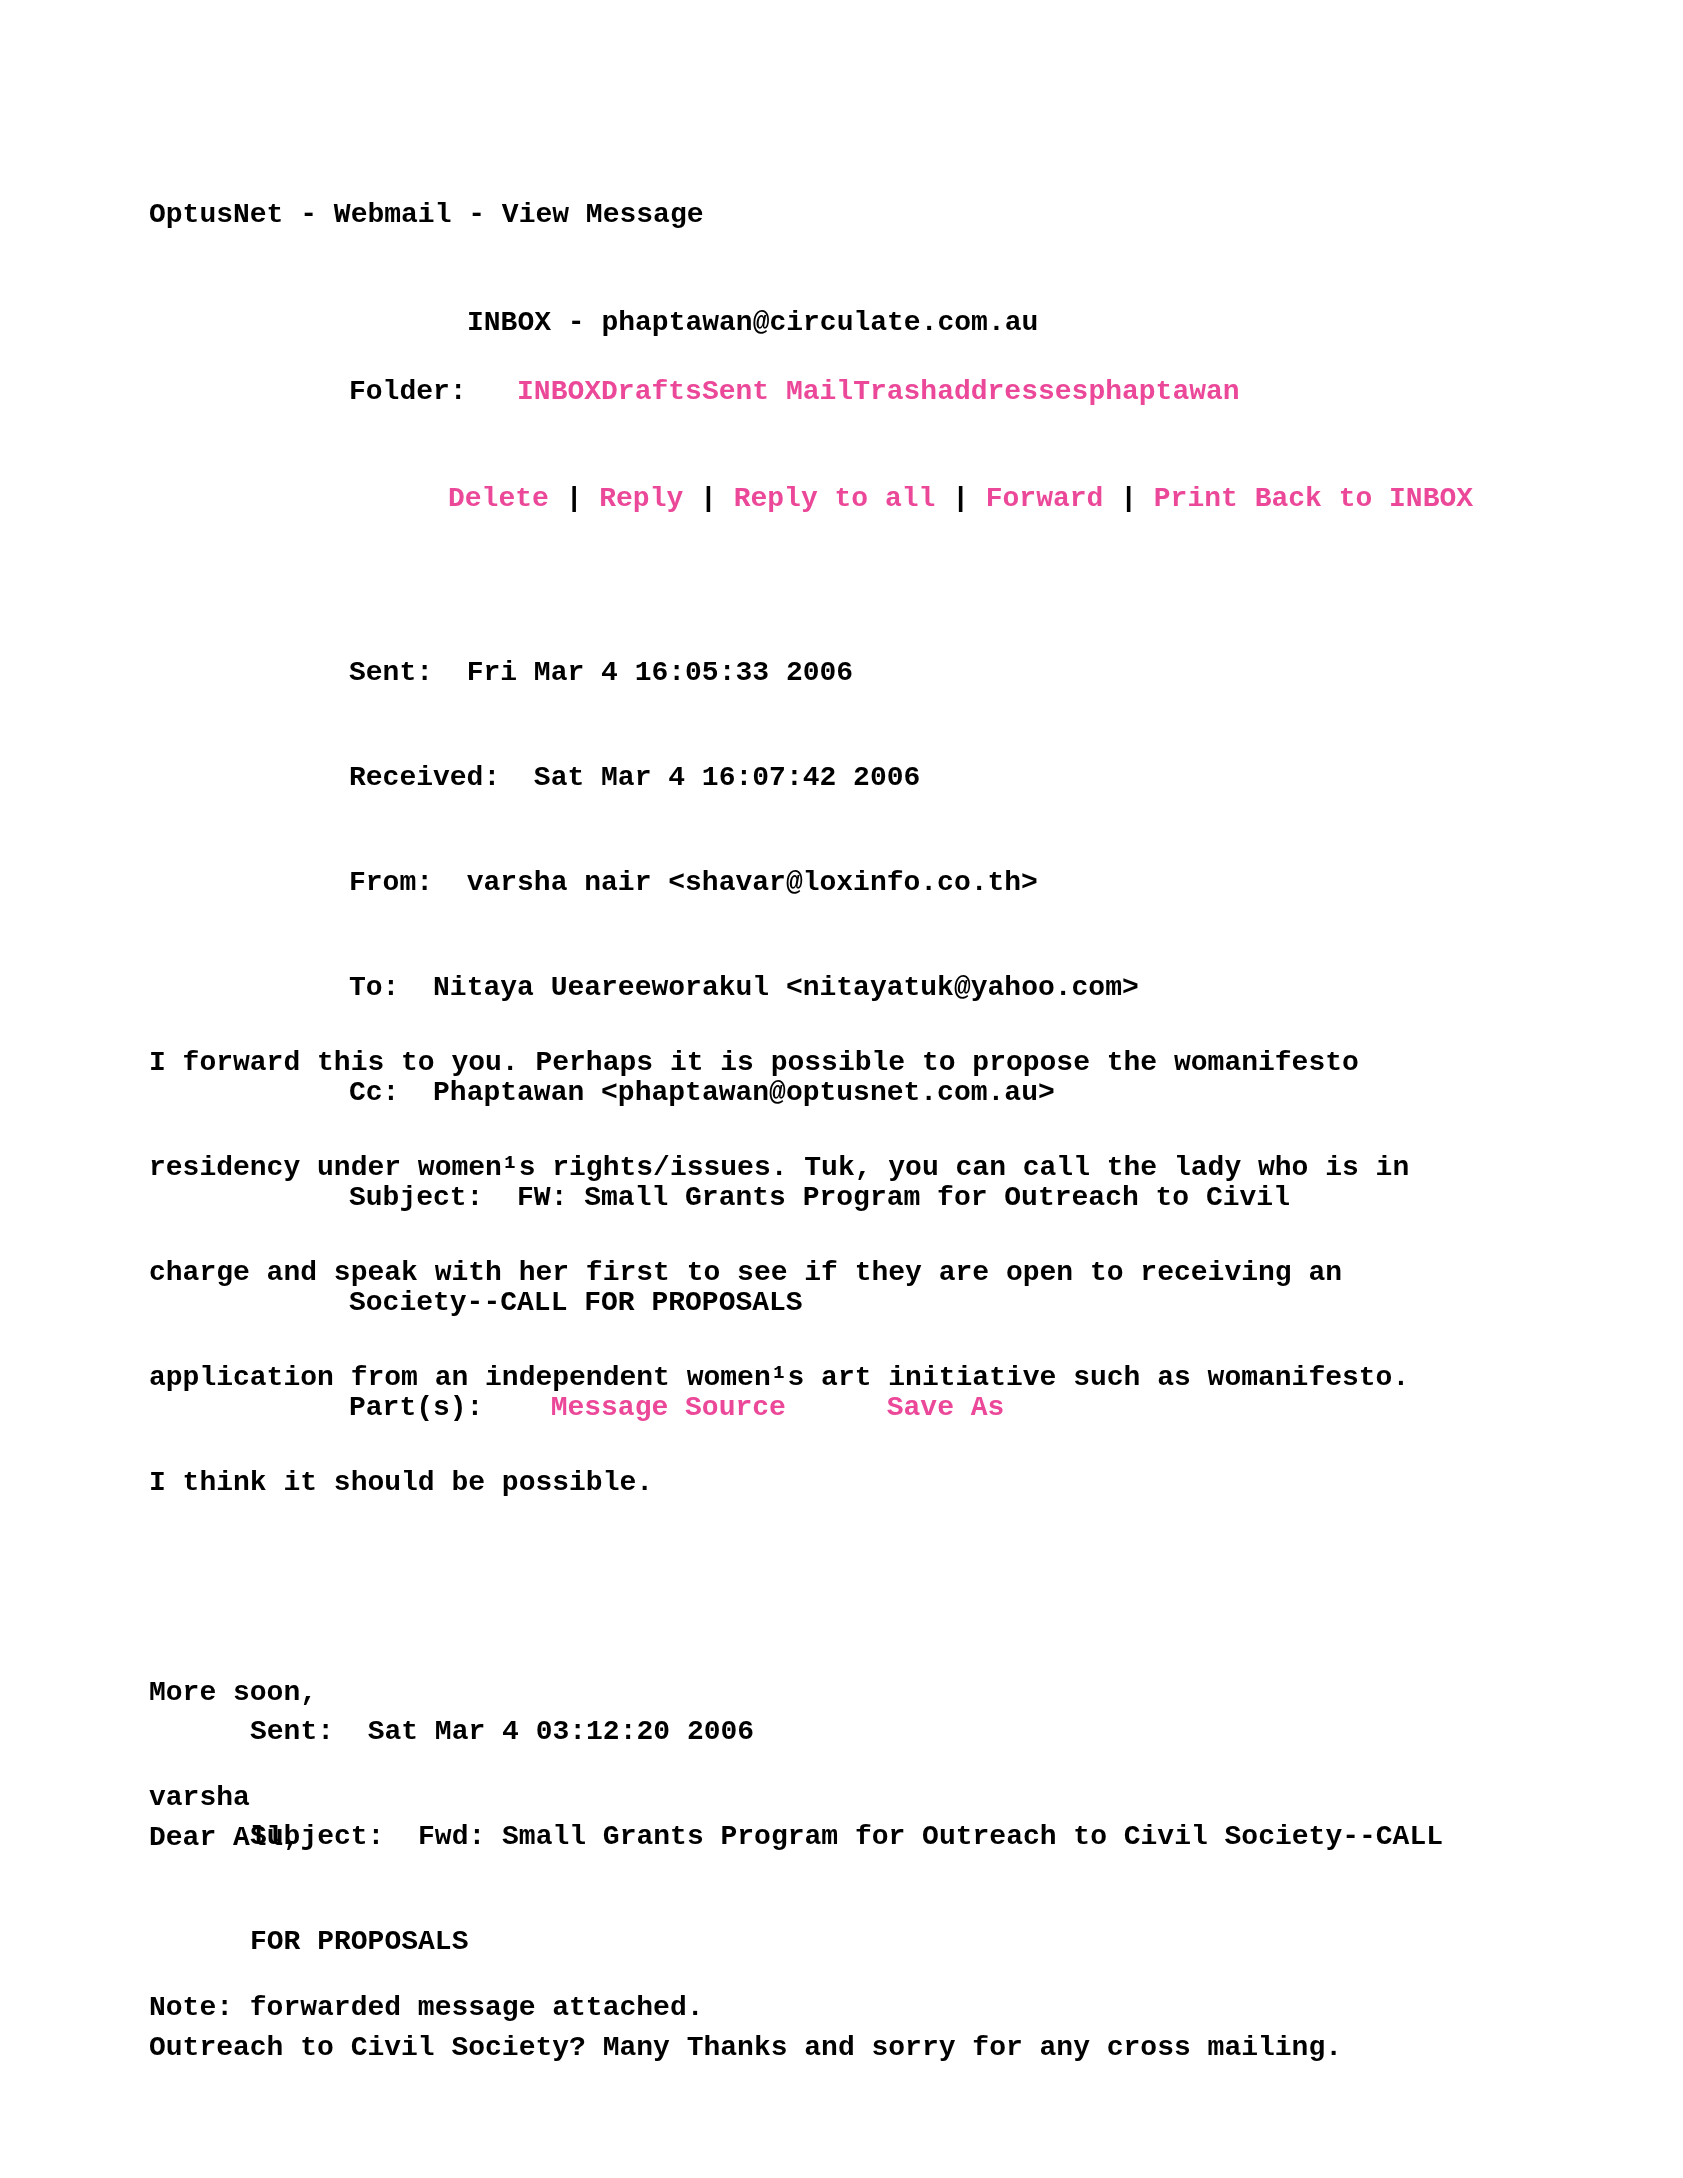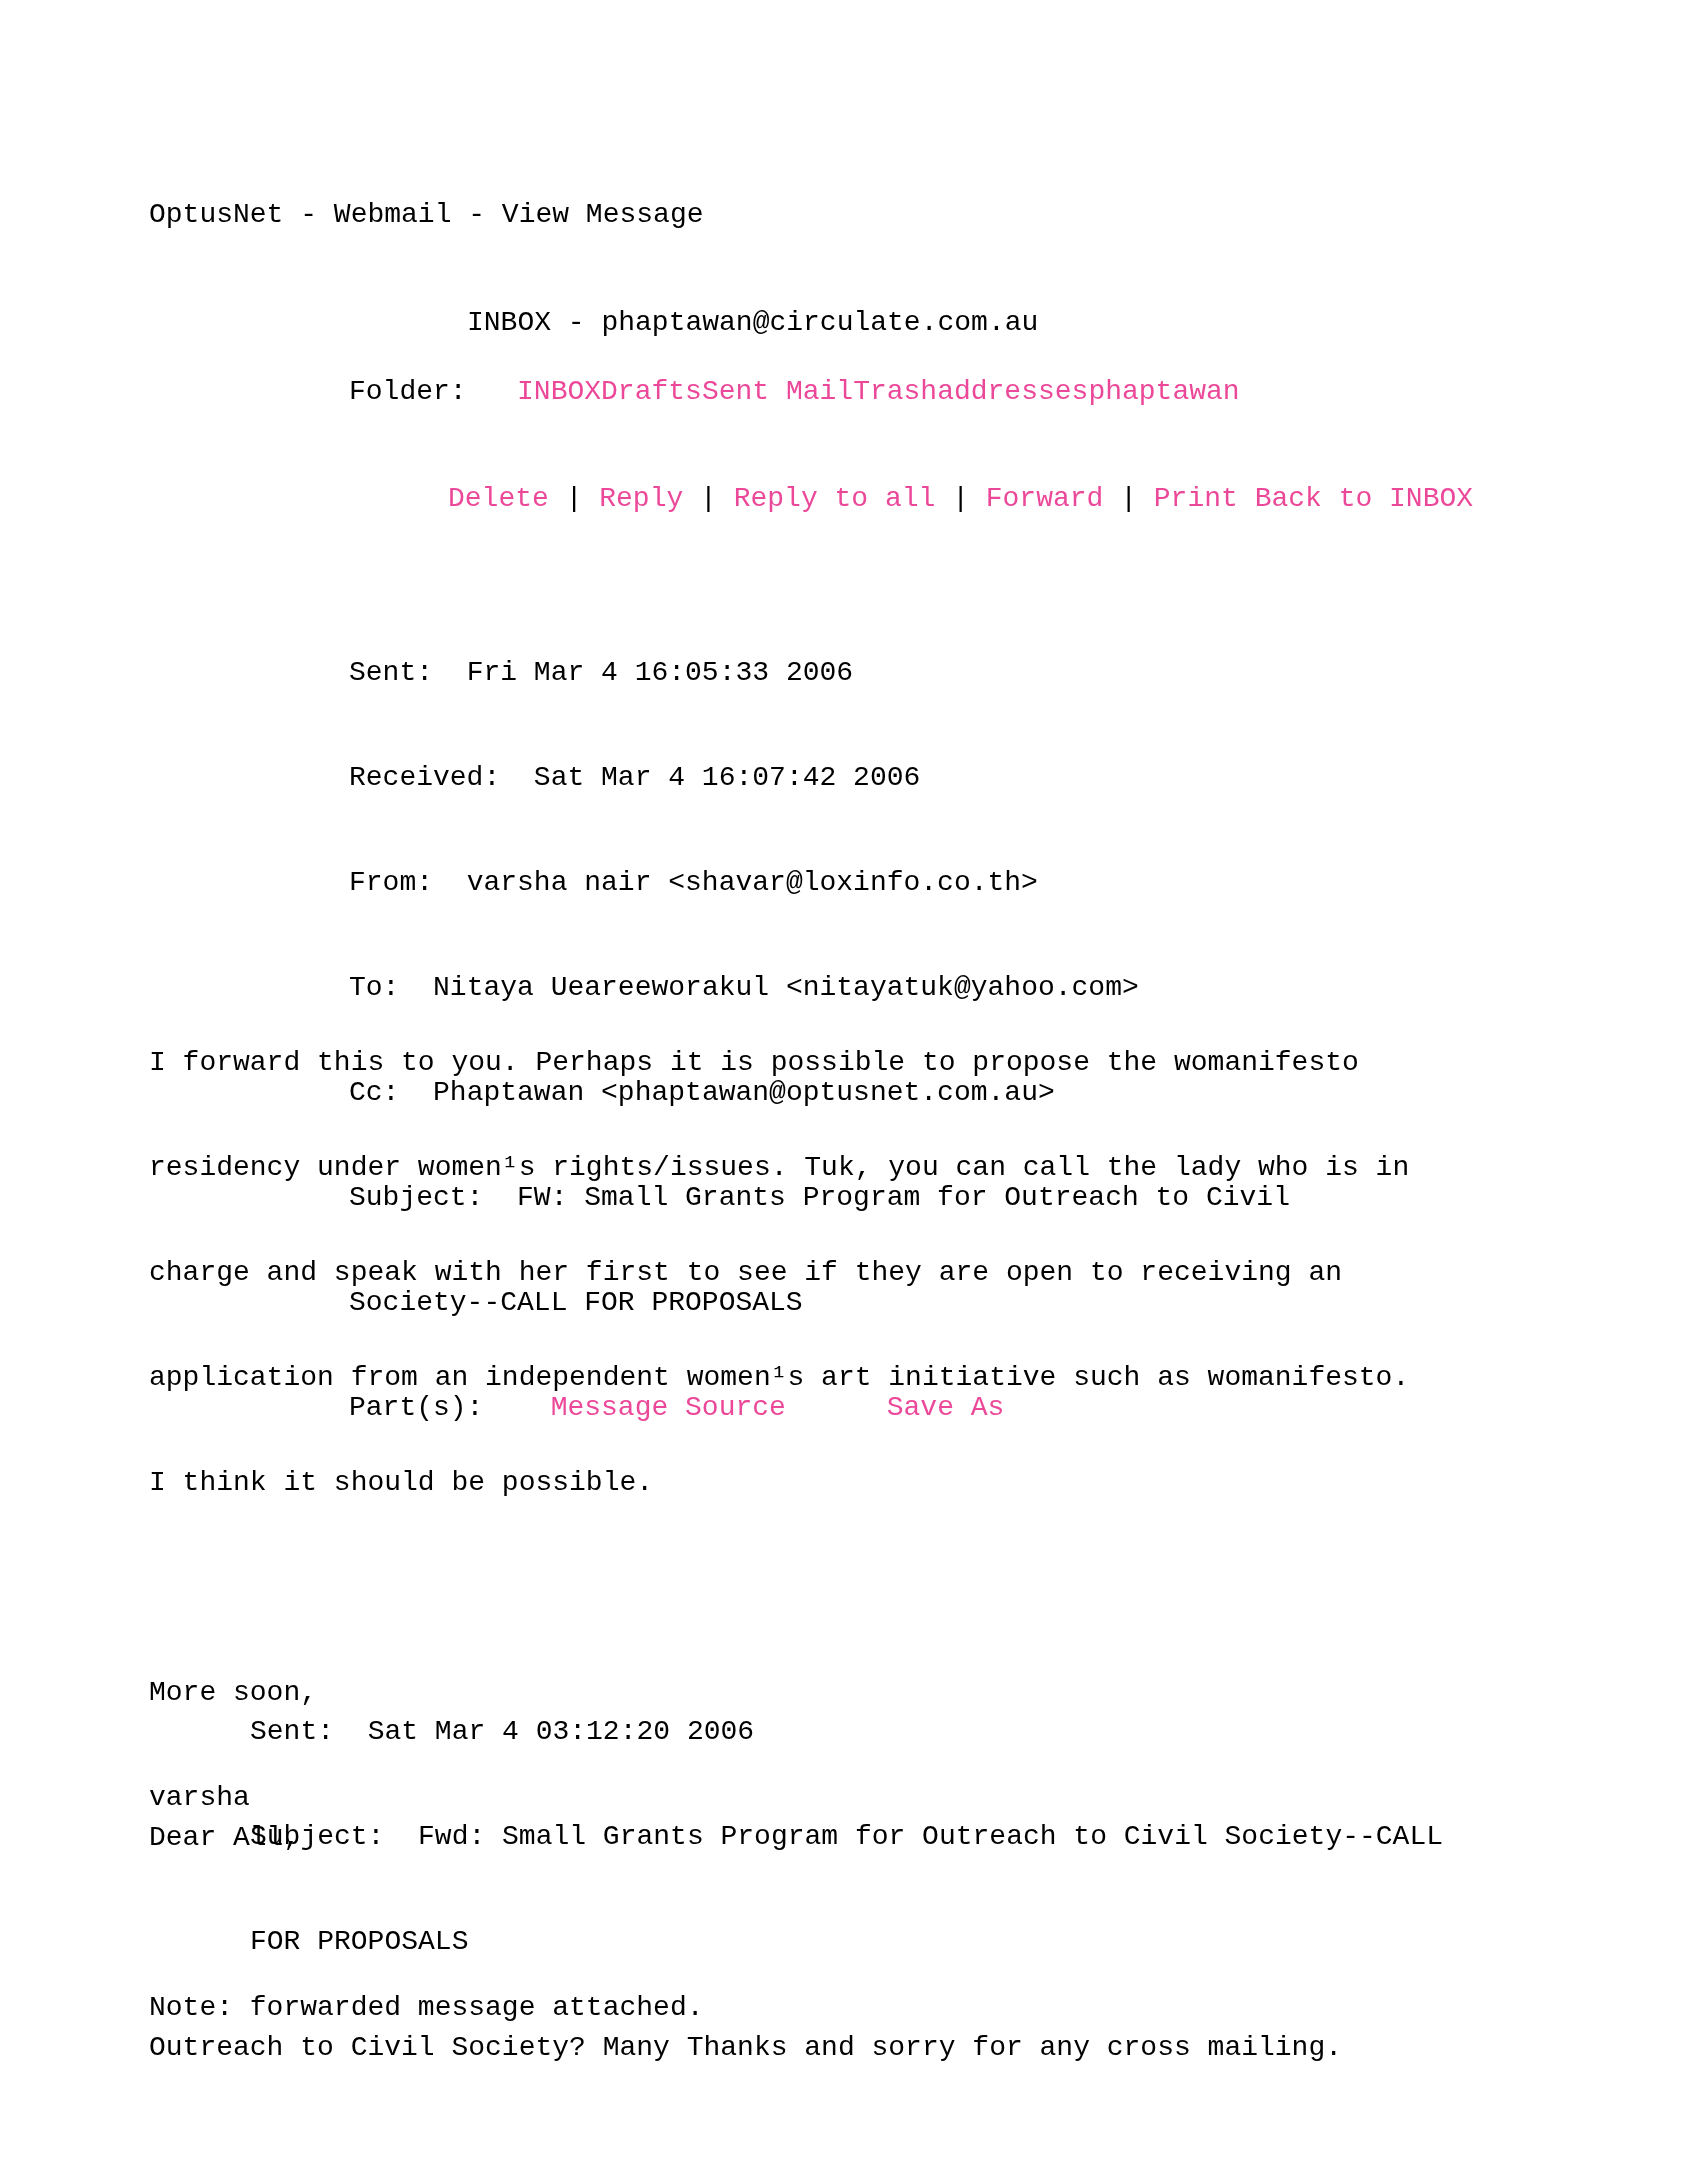--- a/index.html
+++ b/index.html
@@ -13,20 +13,21 @@
     position: relative;
     overflow: hidden;
     color: #000000;
     font-family: "Liberation Mono", "DejaVu Sans Mono", monospace;
     font-size: 28px;
   }
   .blk {
     position: absolute;
     white-space: pre;
     line-height: 35px;
+    font-weight: bold;
   }
   .line {
     display: block;
     height: 35px;
     white-space: pre;
   }
   .lnk { color: #ec4899; text-decoration: none; cursor: pointer; }
   .sep { white-space: pre; }
 </style>
 </head>

